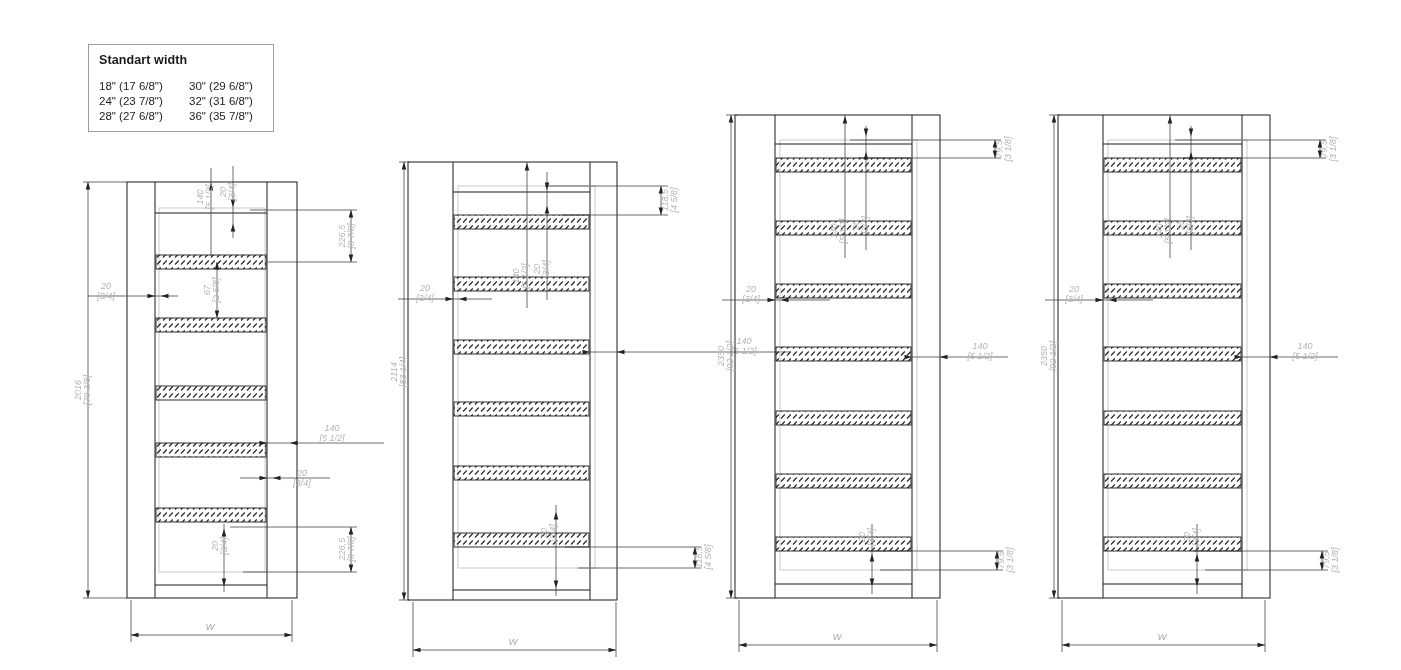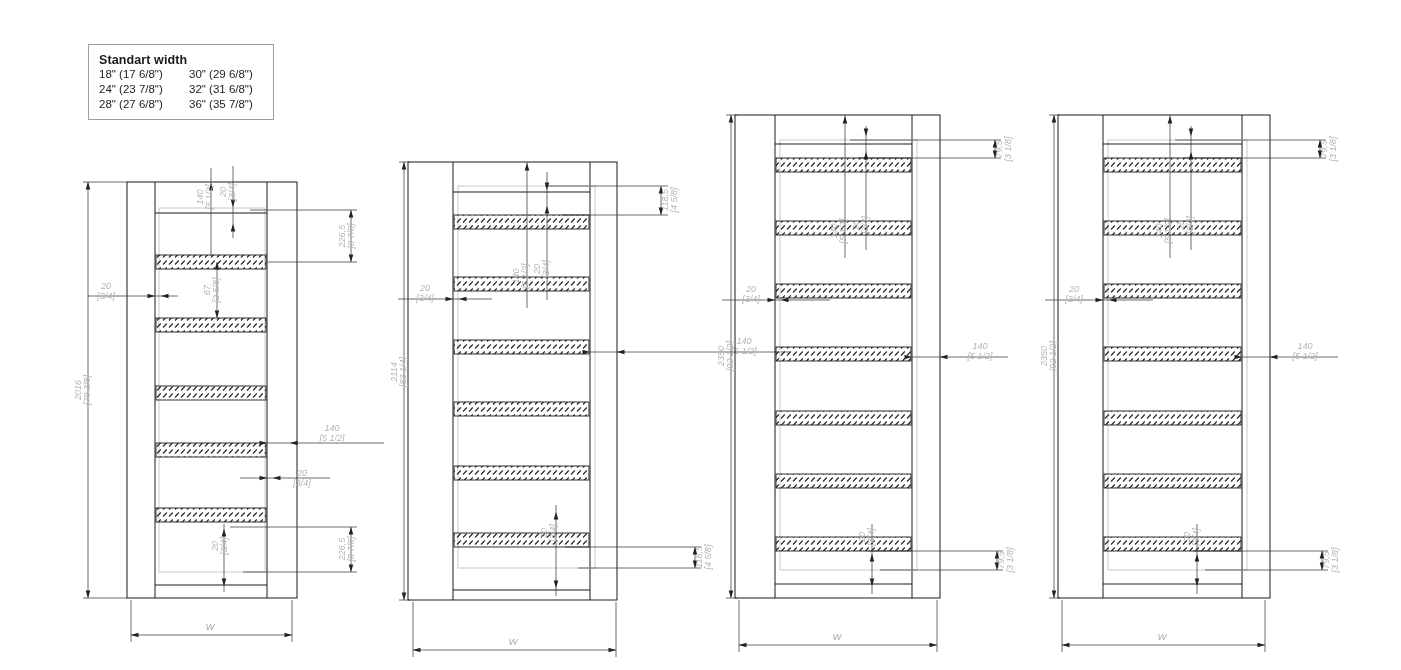--- a/index.html
+++ b/index.html
@@ -2,21 +2,21 @@
 <html><head>
 <meta charset="utf-8">
 <style>
   html,body{margin:0;padding:0;background:#ffffff;}
   body{width:1401px;height:670px;position:relative;overflow:hidden;
        font-family:"Liberation Sans",sans-serif;}
   .canvas{position:absolute;inset:0;}
   svg{position:absolute;left:0;top:0;}
   .legend{position:absolute;left:88px;top:44px;width:164px;
           border:1px solid #9e9e9e;background:#fff;padding:8px 10px 9px 10px;}
-  .legend-title{font-size:12.5px;font-weight:bold;color:#1b1b1b;margin-bottom:1px;letter-spacing:.1px;}
+  .legend-title{font-size:12.5px;font-weight:bold;color:#1b1b1b;margin-bottom:13px;letter-spacing:.1px;}
   .legend-grid{display:grid;grid-template-columns:auto auto;column-gap:16px;row-gap:3px;
                font-size:11.5px;color:#222;}
   
   .dim{fill:#b4b4b4;font-family:"Liberation Sans",sans-serif;font-size:9px;font-style:italic;}
   .dimW{fill:#a8a8a8;font-family:"Liberation Sans",sans-serif;font-size:9.5px;font-style:italic;}
 </style>
 </head>
 <body>
 
 <div class="canvas">

